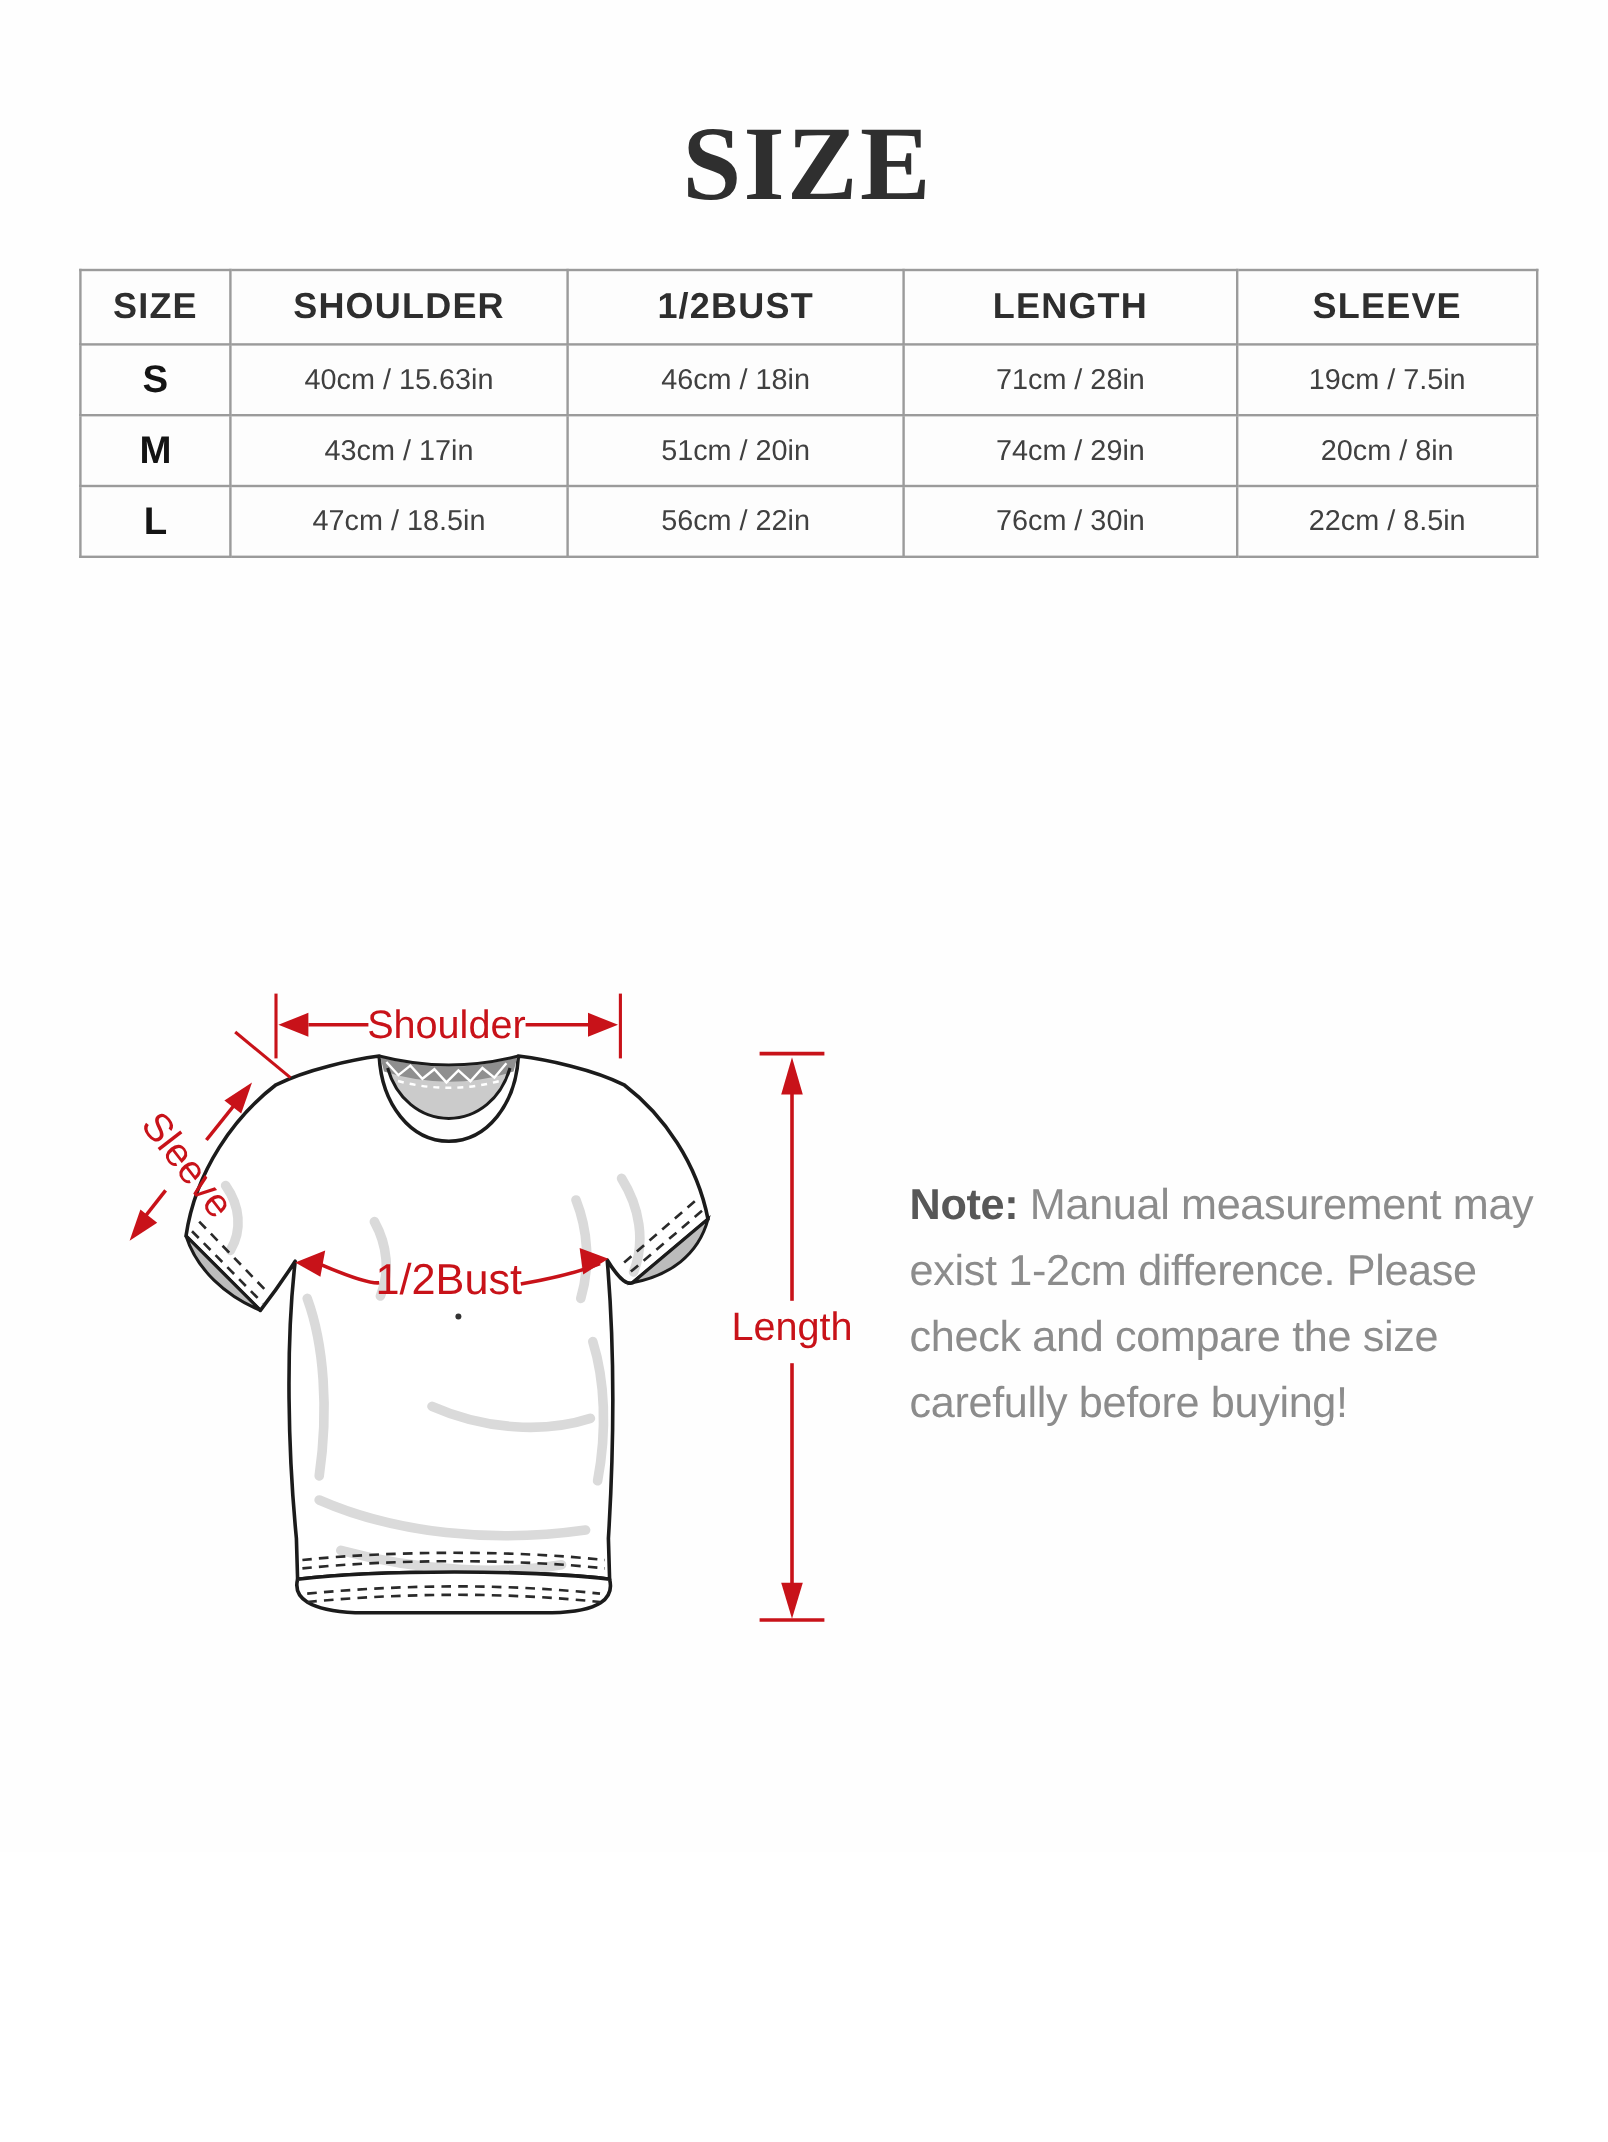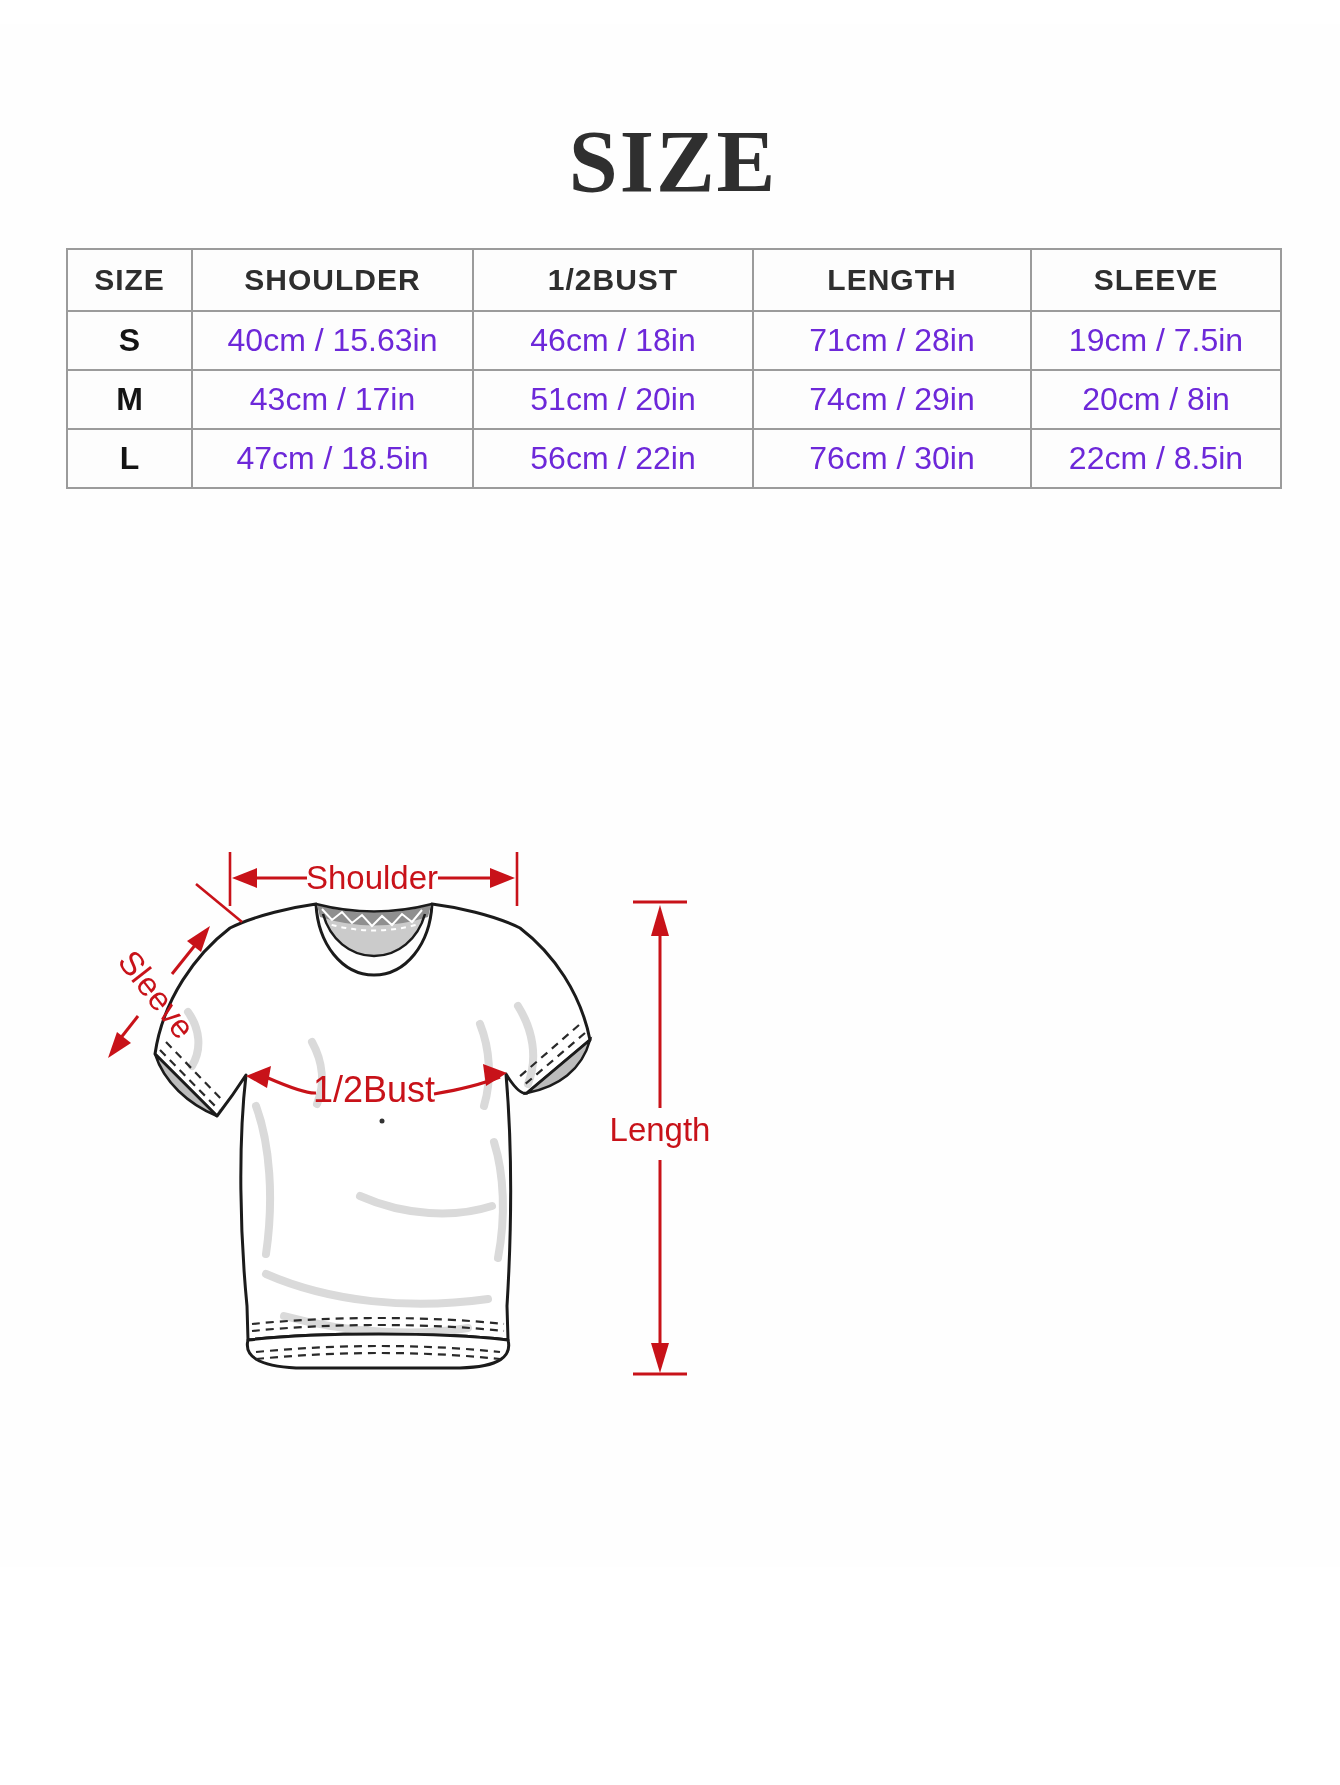--- a/index.html
+++ b/index.html
@@ -1,17 +1,17 @@
 <!DOCTYPE html>
 <html style="--accent: #c81219;"><head>
 <meta charset="utf-8">
 <style>
   html,body{margin:0;padding:0;}
   body{font-family:"Liberation Sans", sans-serif; background:#ffffff;}
-  .page{position:relative; width:1340px; height:1543px; background:#fefefe; overflow:hidden;margin-top:24px;}
+  .page{position:relative; width:1340px; height:1543px; background:#fefefe; overflow:hidden;}
 
   
   .title{
     position:absolute; left:66px; top:92px; width:1214px;
     text-align:center;
     font-family:"Liberation Serif", serif;
     font-weight:bold; font-size:88px; line-height:92px;
     color:#2f2f2f; letter-spacing:2px;
   }
 
@@ -21,21 +21,21 @@
     width:1214px; border-collapse:collapse; table-layout:fixed;
     background:#fdfdfd;
   }
   table.size-table th, table.size-table td{
     border:2px solid #9b9b9b; text-align:center; vertical-align:middle;
     padding:0;
   }
   table.size-table th{
     height:60px; font-size:30px; font-weight:bold; color:#2e2e2e; letter-spacing:1px;
   }
-  table.size-table td{height:57px; font-size:32px; color:#6d28d9;}
+  table.size-table td{height:57px; font-size:24px; color:#404040;}
   table.size-table td.size-cell{font-weight:bold; color:#141414; font-size:32px;}
 
   
   .diagram{position:absolute; left:60px; top:820px; width:660px; height:540px;}
   .diagram svg{display:block; width:660px; height:540px;}
   .shirt-outline{fill:#ffffff; stroke:#1b1b1b; stroke-width:3; stroke-linejoin:round;}
   .thin-outline{fill:none; stroke:#1b1b1b; stroke-width:2.5;}
   .stitch{fill:none; stroke:#2a2a2a; stroke-width:2.2; stroke-dasharray:8 6;}
   .wrinkle{fill:none; stroke:#dadada; stroke-width:8; stroke-linecap:round;}
   .red-line{fill:none; stroke:var(--accent,#c81219); stroke-width:3;}
@@ -200,14 +200,17 @@
         <polygon class="red-fill" points="600,61 591,92 609,92"></polygon>
         <path class="red-line" d="M 600,90 L 600,264"></path>
         <text class="red-label" x="600" y="297" text-anchor="middle">Length</text>
         <path class="red-line" d="M 600,316 L 600,502"></path>
         <polygon class="red-fill" points="600,529 591,499 609,499"></polygon>
         <path class="red-line" d="M 573,530 L 627,530"></path>
       </g>
     </svg>
   </div>
 
+  <div class="note">
+    <b>Note:</b><span> Manual measurement may exist 1-2cm difference. Please check and compare the size carefully before buying!</span>
+  </div>
 
 </div>
 
 </body></html>

